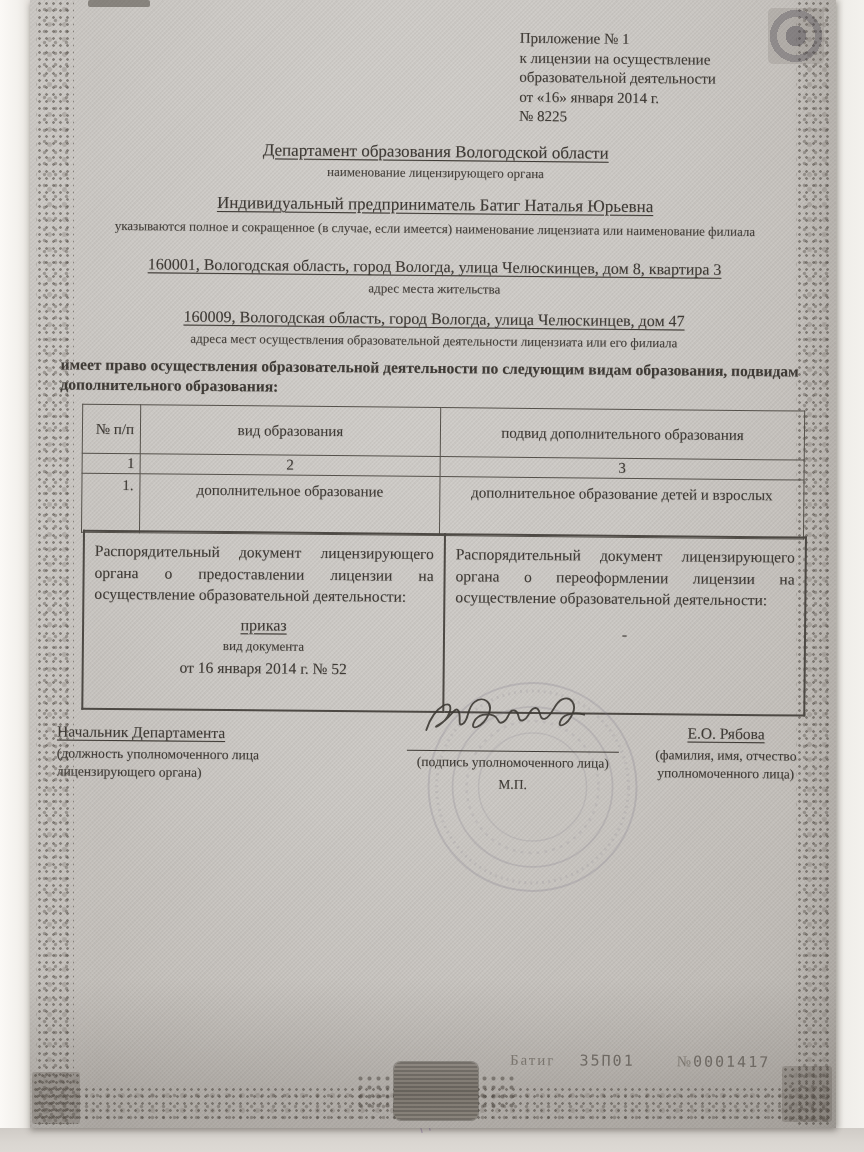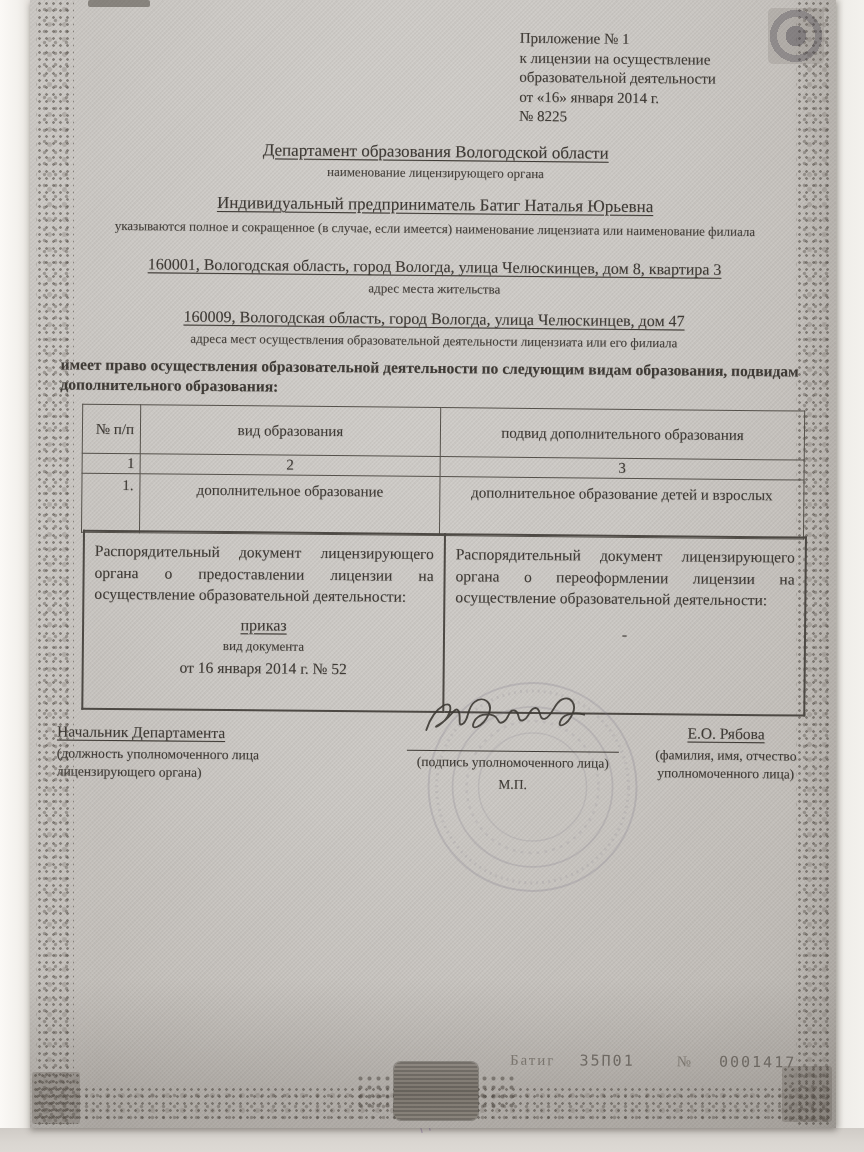--- a/index.html
+++ b/index.html
@@ -215,21 +215,21 @@
 
     <div class="abs ctr" style="left:606px;top:722px;width:186px;">
       <div class="sig-title u">Е.О. Рябова</div>
       <div class="sig-cap" style="margin-top:4px;">(фамилия, имя, отчество уполномоченного лица)</div>
     </div>
 
     <div class="abs serial" style="left:486px;top:1050px;">
       <span class="lbl">Батиг</span>
       <span style="margin-left:24px;">35П01</span>
       <span class="lbl" style="margin-left:42px;">№</span>
-      <span style="margin-left:26px;">0001417</span>
+      <span style="">0001417</span>
     </div>
 
   </div>
 
   <div class="lace plaque-wing wing-l"></div>
   <div class="lace plaque-wing wing-r"></div>
   <div class="plaque"></div>
 
 </div>
 

